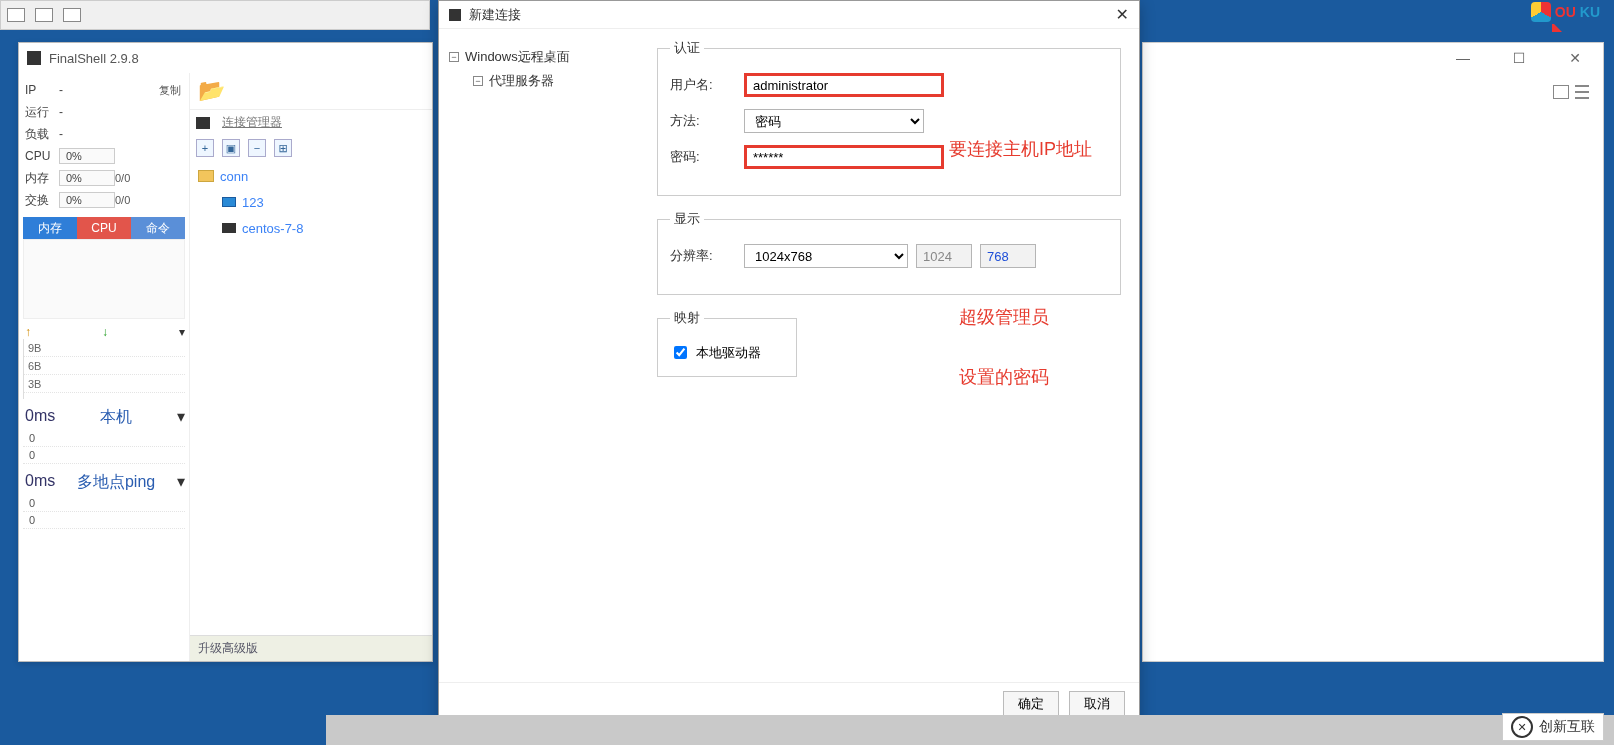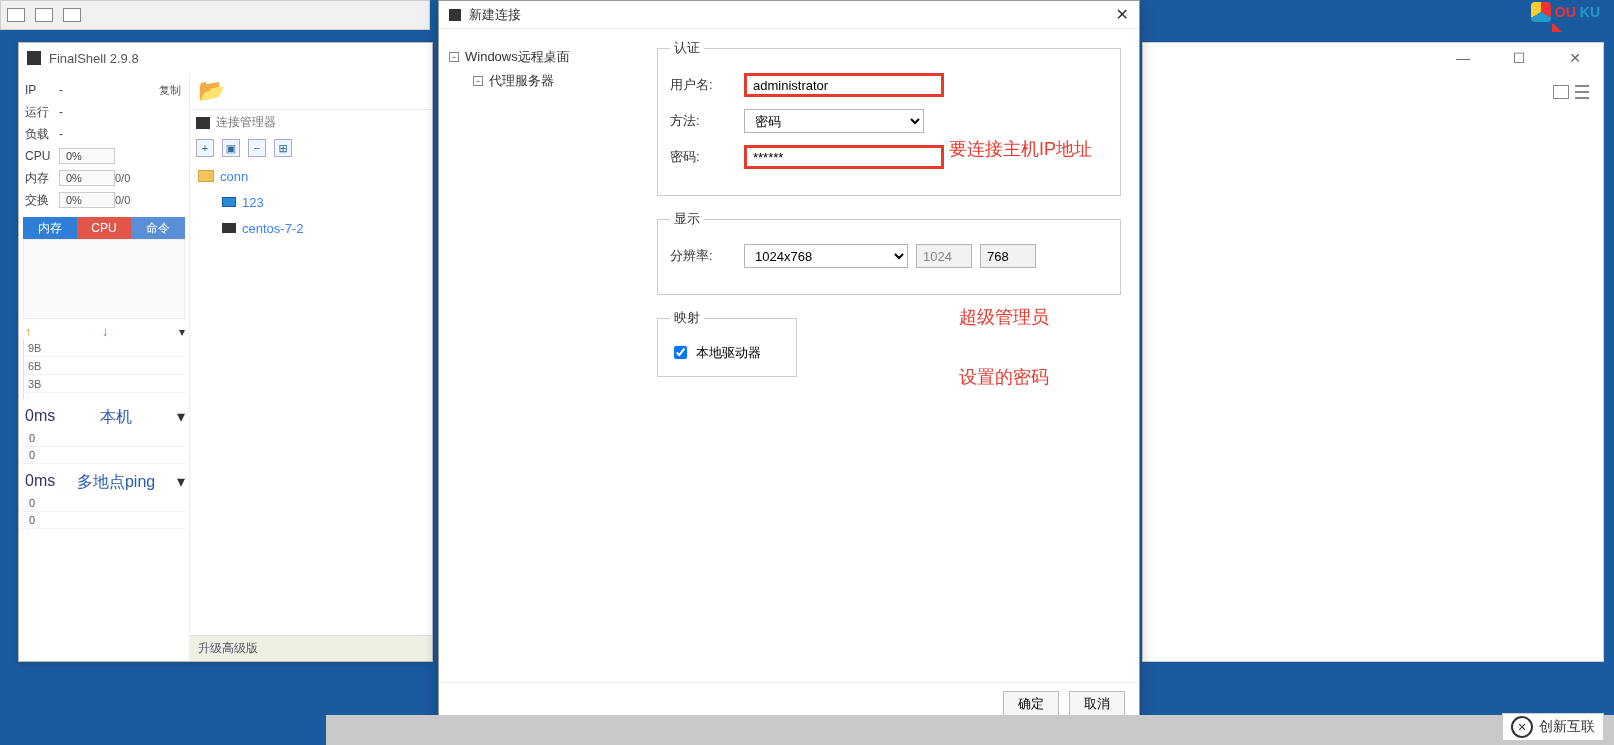--- a/index.html
+++ b/index.html
@@ -33,21 +33,21 @@
 .dots { color: #333; letter-spacing: -2px; }
 .fs-mini-chart { height: 60px; border-left: 1px solid #ddd; font-size: 11px; color: #666; }
 .fs-mini-row { height: 18px; display: flex; align-items: center; padding-left: 4px; border-bottom: 1px dotted #e4e4e4; }
 .fs-sec-head { display: flex; justify-content: space-between; font-size: 16px; color: #336; padding: 2px 2px; margin-top: 6px; }
 .fs-sec-head .lnk { color: #2a5db0; }
 .fs-zero-row { font-size: 11px; color: #555; padding: 2px 6px; border-bottom: 1px dotted #e4e4e4; }
 
 .fs-right { flex: 1; border-left: 1px solid #eee; display: flex; flex-direction: column; }
 .fs-right-top { height: 36px; display: flex; align-items: center; padding: 0 8px; }
 .folder-open { color: #2a8ad6; font-size: 22px; }
-.conn-mgr { background: #fff; border-top: 1px solid #eee; padding: 4px 6px; font-size: 12px; color: #777; display: flex; align-items: center; gap: 6px; }
+.conn-mgr { background: #fff; border-top: 1px solid #eee; padding: 4px 6px; font-size: 12px; color: #777; display: flex; align-items: center; gap: 12px; text-decoration: underline; }
 .conn-mgr-icon { width: 14px; height: 12px; background: #333; display: inline-block; }
 .conn-toolbar { display: flex; gap: 8px; padding: 4px 6px; }
 .conn-toolbar .tbtn { width: 18px; height: 18px; border: 1px solid #aac; background: #eef6ff; font-size: 11px; display: flex; align-items: center; justify-content: center; color: #369; }
 .conn-tree { padding: 2px 4px; font-size: 13px; color: #3b82f6; flex: 1; }
 .tree-row { display: flex; align-items: center; height: 26px; gap: 6px; padding-left: 4px; }
 .tree-row.child { padding-left: 28px; }
 .tree-row .ico-folder { width: 16px; height: 12px; background: #f2c55c; border: 1px solid #cda63f; }
 .tree-row .ico-screen { width: 14px; height: 10px; background: #2a8ad6; border: 1px solid #1a5a9e; }
 .tree-row .ico-term { width: 14px; height: 10px; background: #333; }
 .upgrade-bar { height: 26px; background: #eef0e4; font-size: 12px; color: #556; display: flex; align-items: center; padding: 0 8px; border-top: 1px solid #ddd; margin-top: auto; }
@@ -218,21 +218,21 @@
         <div class="tree-row">
           <span class="ico-folder"></span>
           <span>conn</span>
         </div>
         <div class="tree-row child">
           <span class="ico-screen"></span>
           <span>123</span>
         </div>
         <div class="tree-row child">
           <span class="ico-term"></span>
-          <span>centos-7-2</span>
+          <span>centos-7-8</span>
         </div>
       </div>
       <div class="upgrade-bar">
         <span>升级高级版</span>
       </div>
     </div>
   </div>
 </div>
 
 <div class="dlg">
@@ -276,21 +276,21 @@
       </fieldset>
 
       <fieldset>
         <legend>显示</legend>
         <div class="frow">
           <span class="flab">分辨率:</span>
           <select style="width:164px">
             <option>1024x768</option>
           </select>
           <input type="text" disabled="" style="width: 56px; margin-left: 8px; background: rgb(242, 242, 242); color: rgb(136, 136, 136);" value="1024">
-          <input type="text" disabled="" style="width: 56px; margin-left: 8px; background: rgb(242, 242, 242); color: #000000;" value="768">
+          <input type="text" disabled="" style="width: 56px; margin-left: 8px; background: rgb(242, 242, 242); color: #1d4ed8;" value="768">
         </div>
       </fieldset>
 
       <fieldset style="width:140px">
         <legend>映射</legend>
         <label style="font-size:13px;display:flex;align-items:center;gap:6px">
           <input type="checkbox" checked="" style="">
           <span>本地驱动器</span>
         </label>
       </fieldset>

